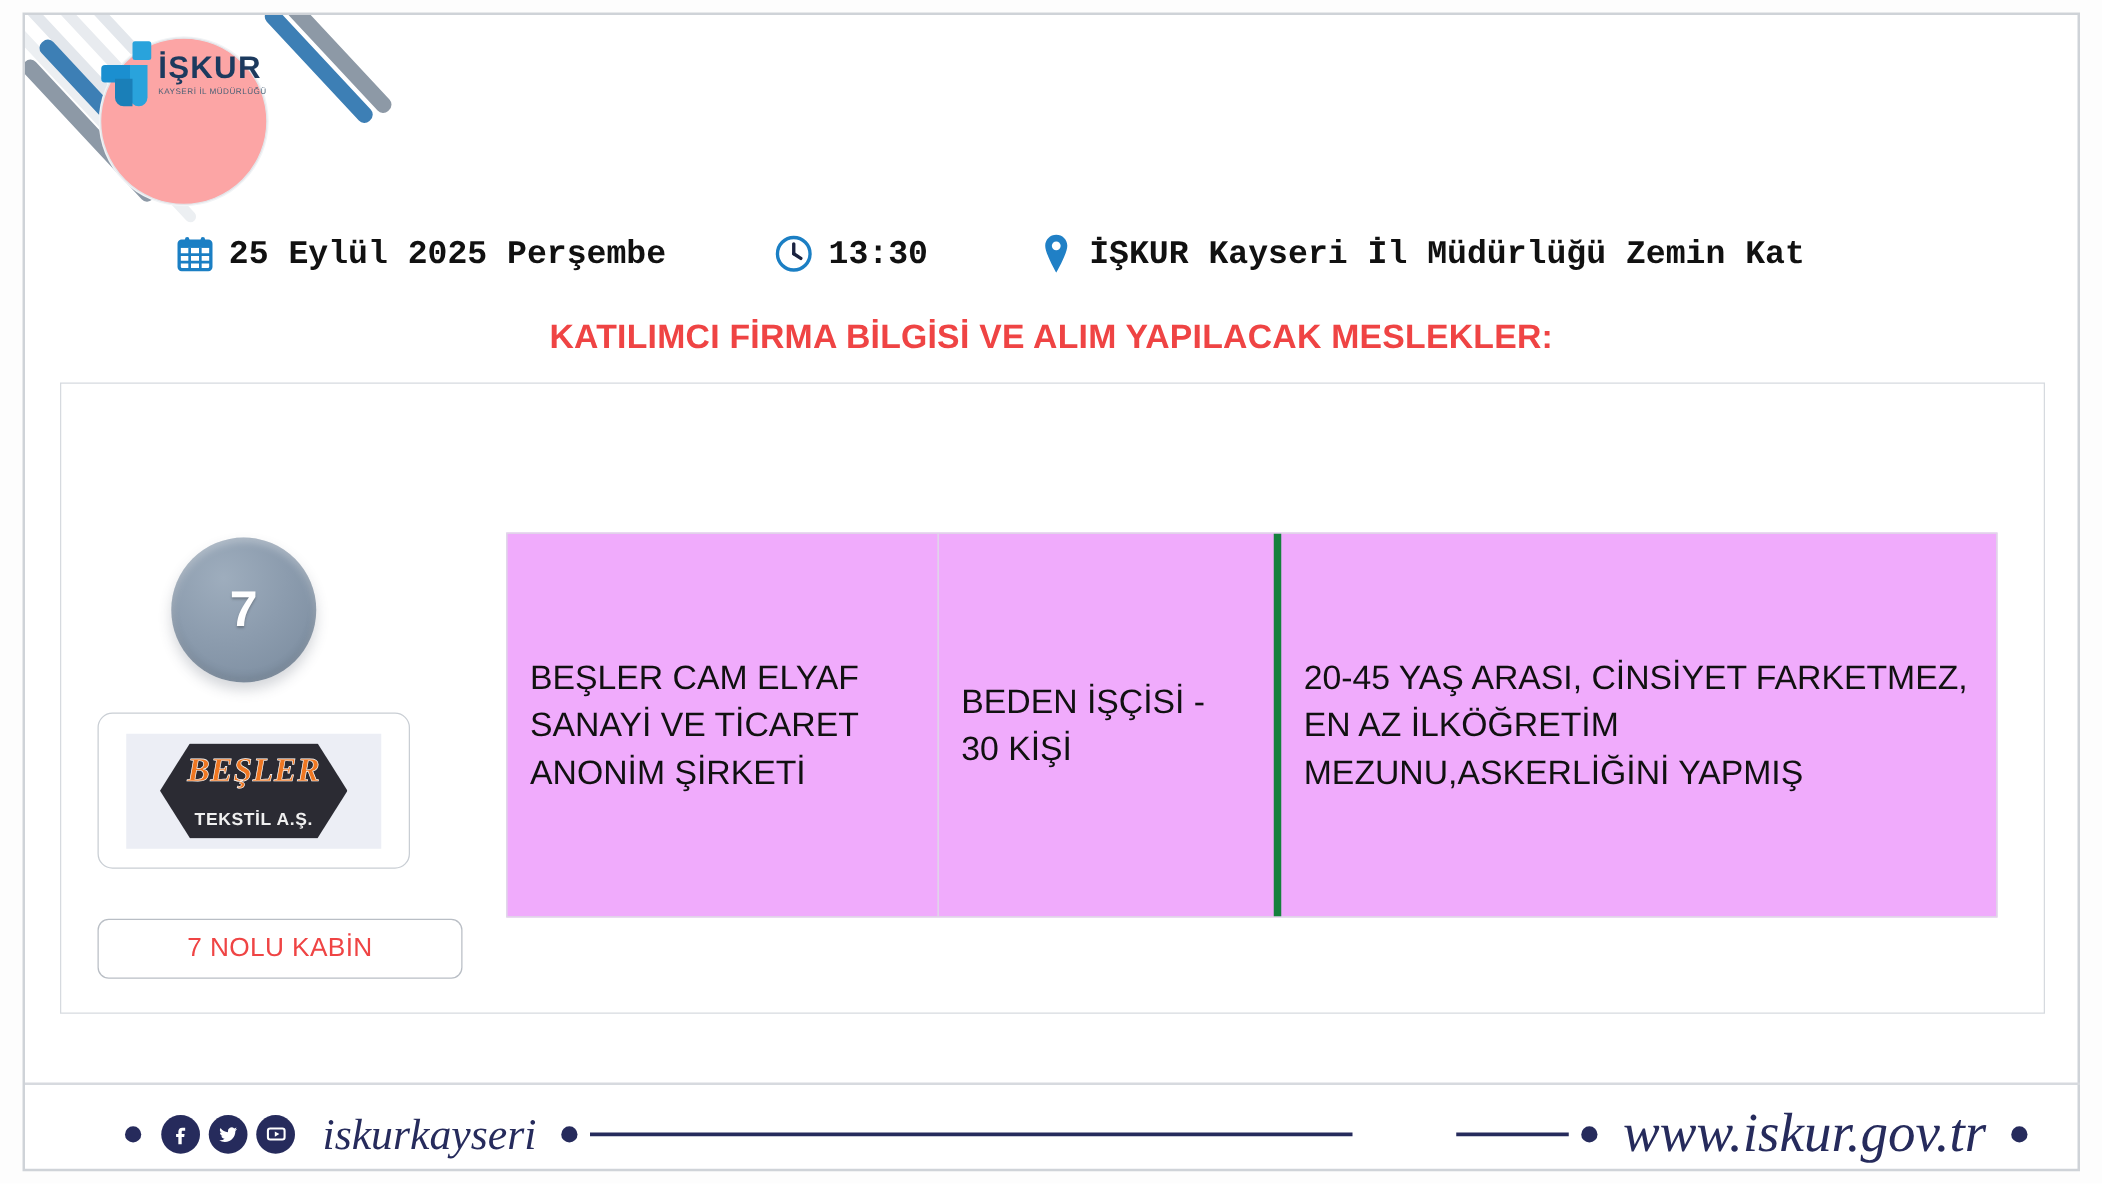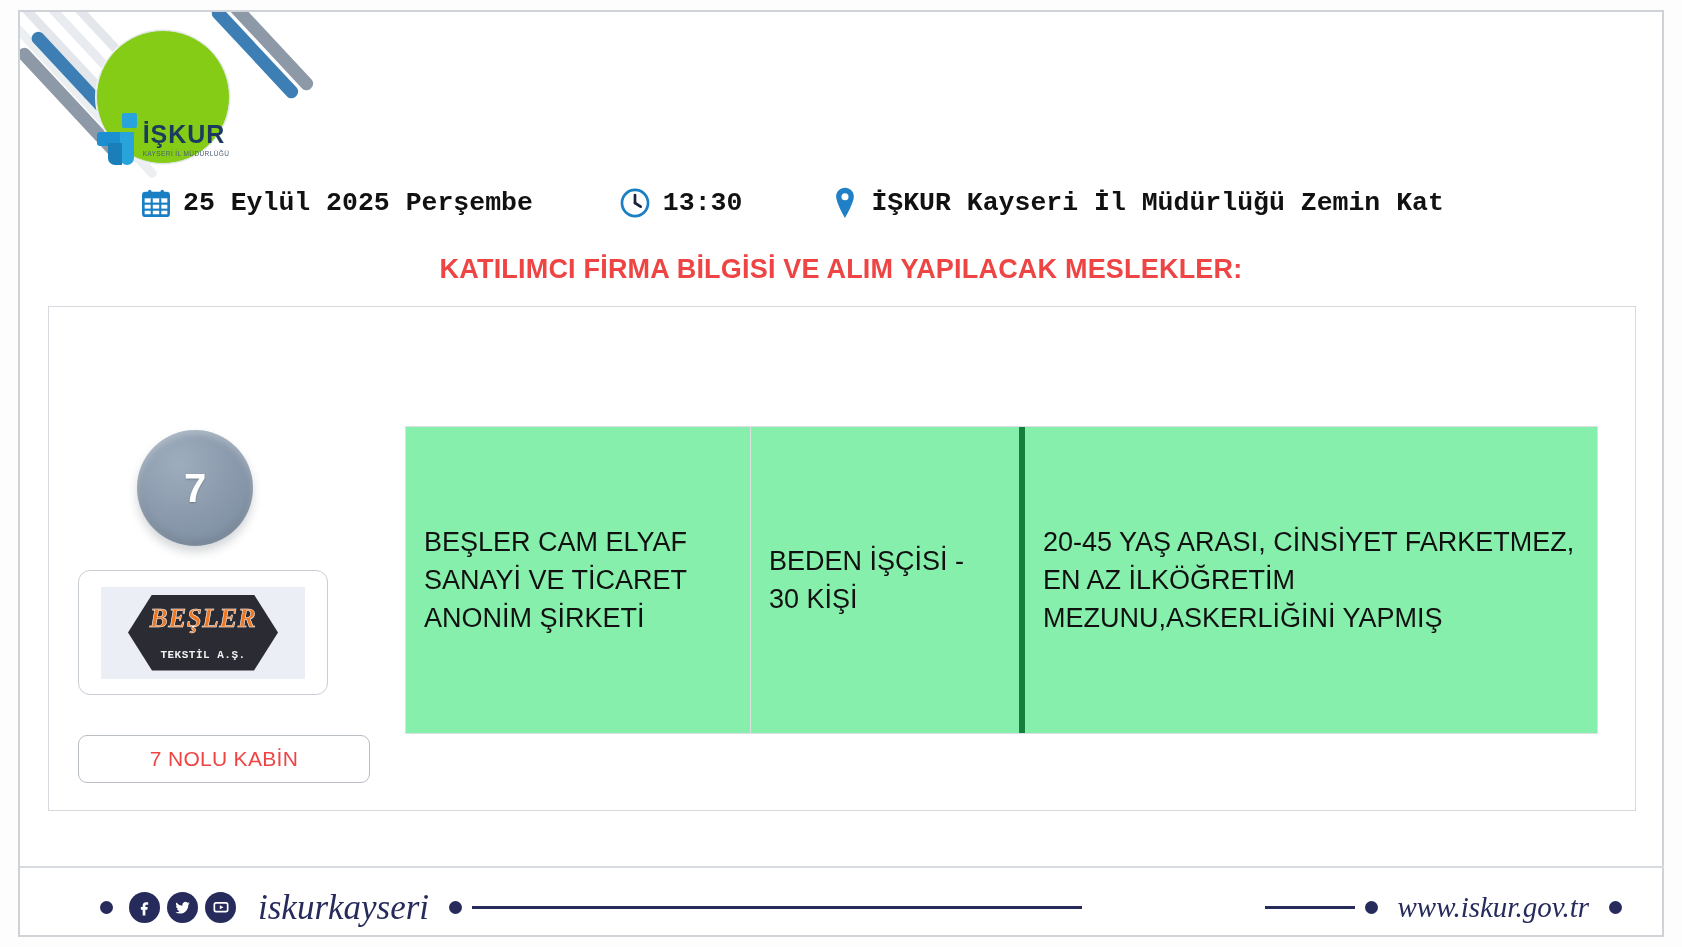--- a/index.html
+++ b/index.html
@@ -48,28 +48,28 @@
   .deco .st-c { left: -52px; top: 54px; width: 230px; height: 9px; transform: rotate(47deg); background:#e3e7ec; }
   .deco .st-d { left: -58px; top: 76px; width: 230px; height: 9px; transform: rotate(47deg); background:#eceff2; }
   .deco .st-e { left: -10px; top: 70px; width: 150px; height: 13px; transform: rotate(47deg); background:#3d7fb5; }
   .deco .st-f { left: -24px; top: 86px; width: 150px; height: 13px; transform: rotate(47deg); background:#8d99a6; }
   .deco .st-g { left: 175px; top: 34px; width: 120px; height: 13px; transform: rotate(47deg); background:#3d7fb5; }
   .deco .st-h { left: 190px; top: 26px; width: 120px; height: 13px; transform: rotate(47deg); background:#8d99a6; }
 
   
   .logo-circle {
     position: absolute;
-    left: 96px; top: 30px;
+    left: 80px; top: 30px;
     width: 134px; height: 134px;
     border-radius: 50%;
-    background: #84cc16;
+    background: #fca5a5;
     border: 1px solid #e3e6ea;
     box-shadow: 0 0 0 1px #f2f4f6;
     display: flex;
-    align-items: flex-end;
+    align-items: flex-start;
     justify-content: center;
     z-index: 5;
   }
   .logo-inner { display: flex; align-items: center; gap: 4px; transform: translateY(2px); }
   .logo-mark { position: relative; width: 42px; height: 52px; }
   .logo-mark .sq {
     position: absolute; right: 2px; top: 0;
     width: 15px; height: 15px; background: #29a3dc; border-radius: 2px;
   }
   .logo-mark .vert {
@@ -210,23 +210,23 @@
     font-family: "Liberation Serif", serif;
     font-weight: bold;
     font-style: italic;
     font-size: 27px;
     letter-spacing: 0.5px;
     color: #ef7722;
     line-height: 1;
     -webkit-text-stroke: 0.5px #ffffff;
   }
   .besler-sub {
-    font-family: Liberation Mono, monospace;
-    font-weight: bold;
-    font-size: 11px;
+    font-family: Liberation Sans, sans-serif;
+    font-weight: bold;
+    font-size: 14px;
     letter-spacing: 0.5px;
     color: #f0f0f0;
     margin-top: 18px;
     line-height: 1;
   }
 
   .cabin-box {
     position: absolute;
     left: 8px; top: 305px;
     width: 292px; height: 48px;
@@ -243,21 +243,21 @@
     letter-spacing: 0.3px;
   }
 
   
   .info-table {
     position: absolute;
     left: 405px; top: 426px;
     width: 1193px; height: 308px;
     display: flex;
     border: 1px solid #dcdfe3;
-    background: #86efac;
+    background: #f0abfc;
   }
   .cell {
     display: flex;
     align-items: center;
     padding: 12px 18px;
     font-family: "Liberation Sans", sans-serif;
     font-size: 27px;
     line-height: 1.42;
     color: #111111;
   }
@@ -312,21 +312,21 @@
   .rule-right { width: 90px; }
   .footer-right {
     position: absolute;
     right: 72px; top: 0;
     height: 70px;
     display: flex; align-items: center; gap: 10px;
   }
   .site {
     font-family: "Liberation Serif", serif;
     font-style: italic;
-    font-size: 29px;
+    font-size: 44px;
     color: #262b5c;
     margin: 0 10px;
     line-height: 1;
     white-space: nowrap;
   }
 </style>
 </head>
 <body>
 
 <div id="poster">

